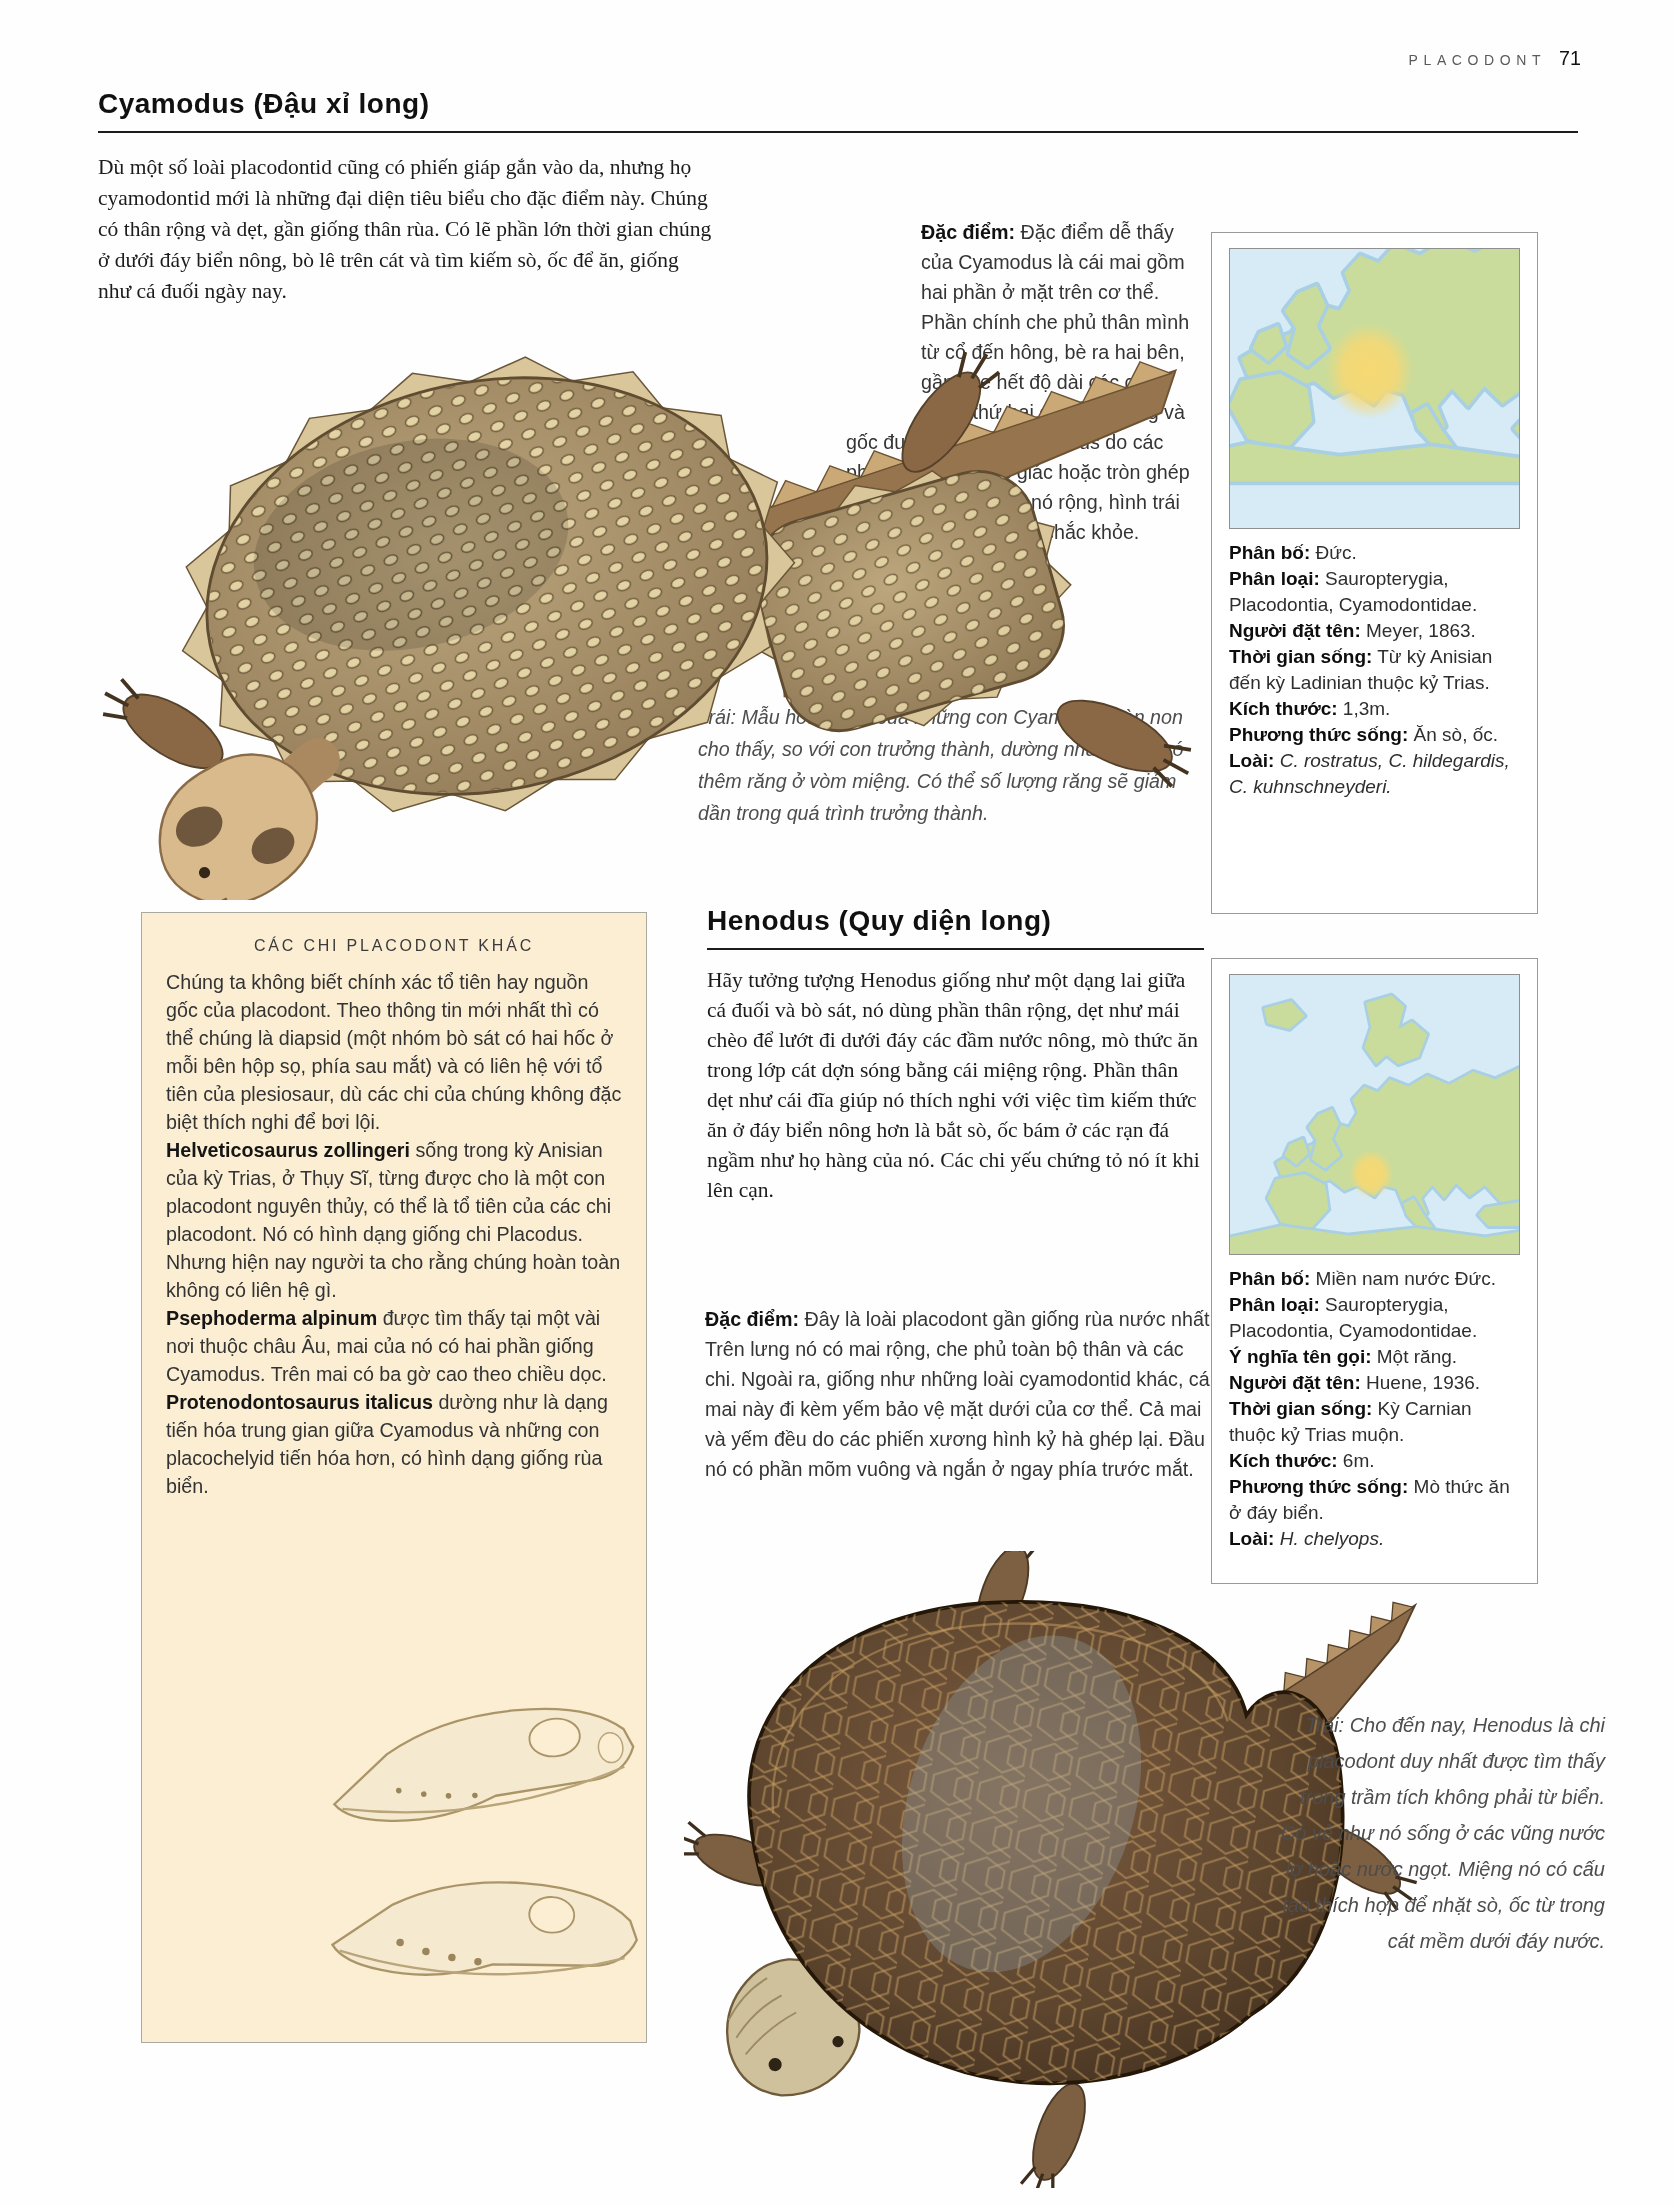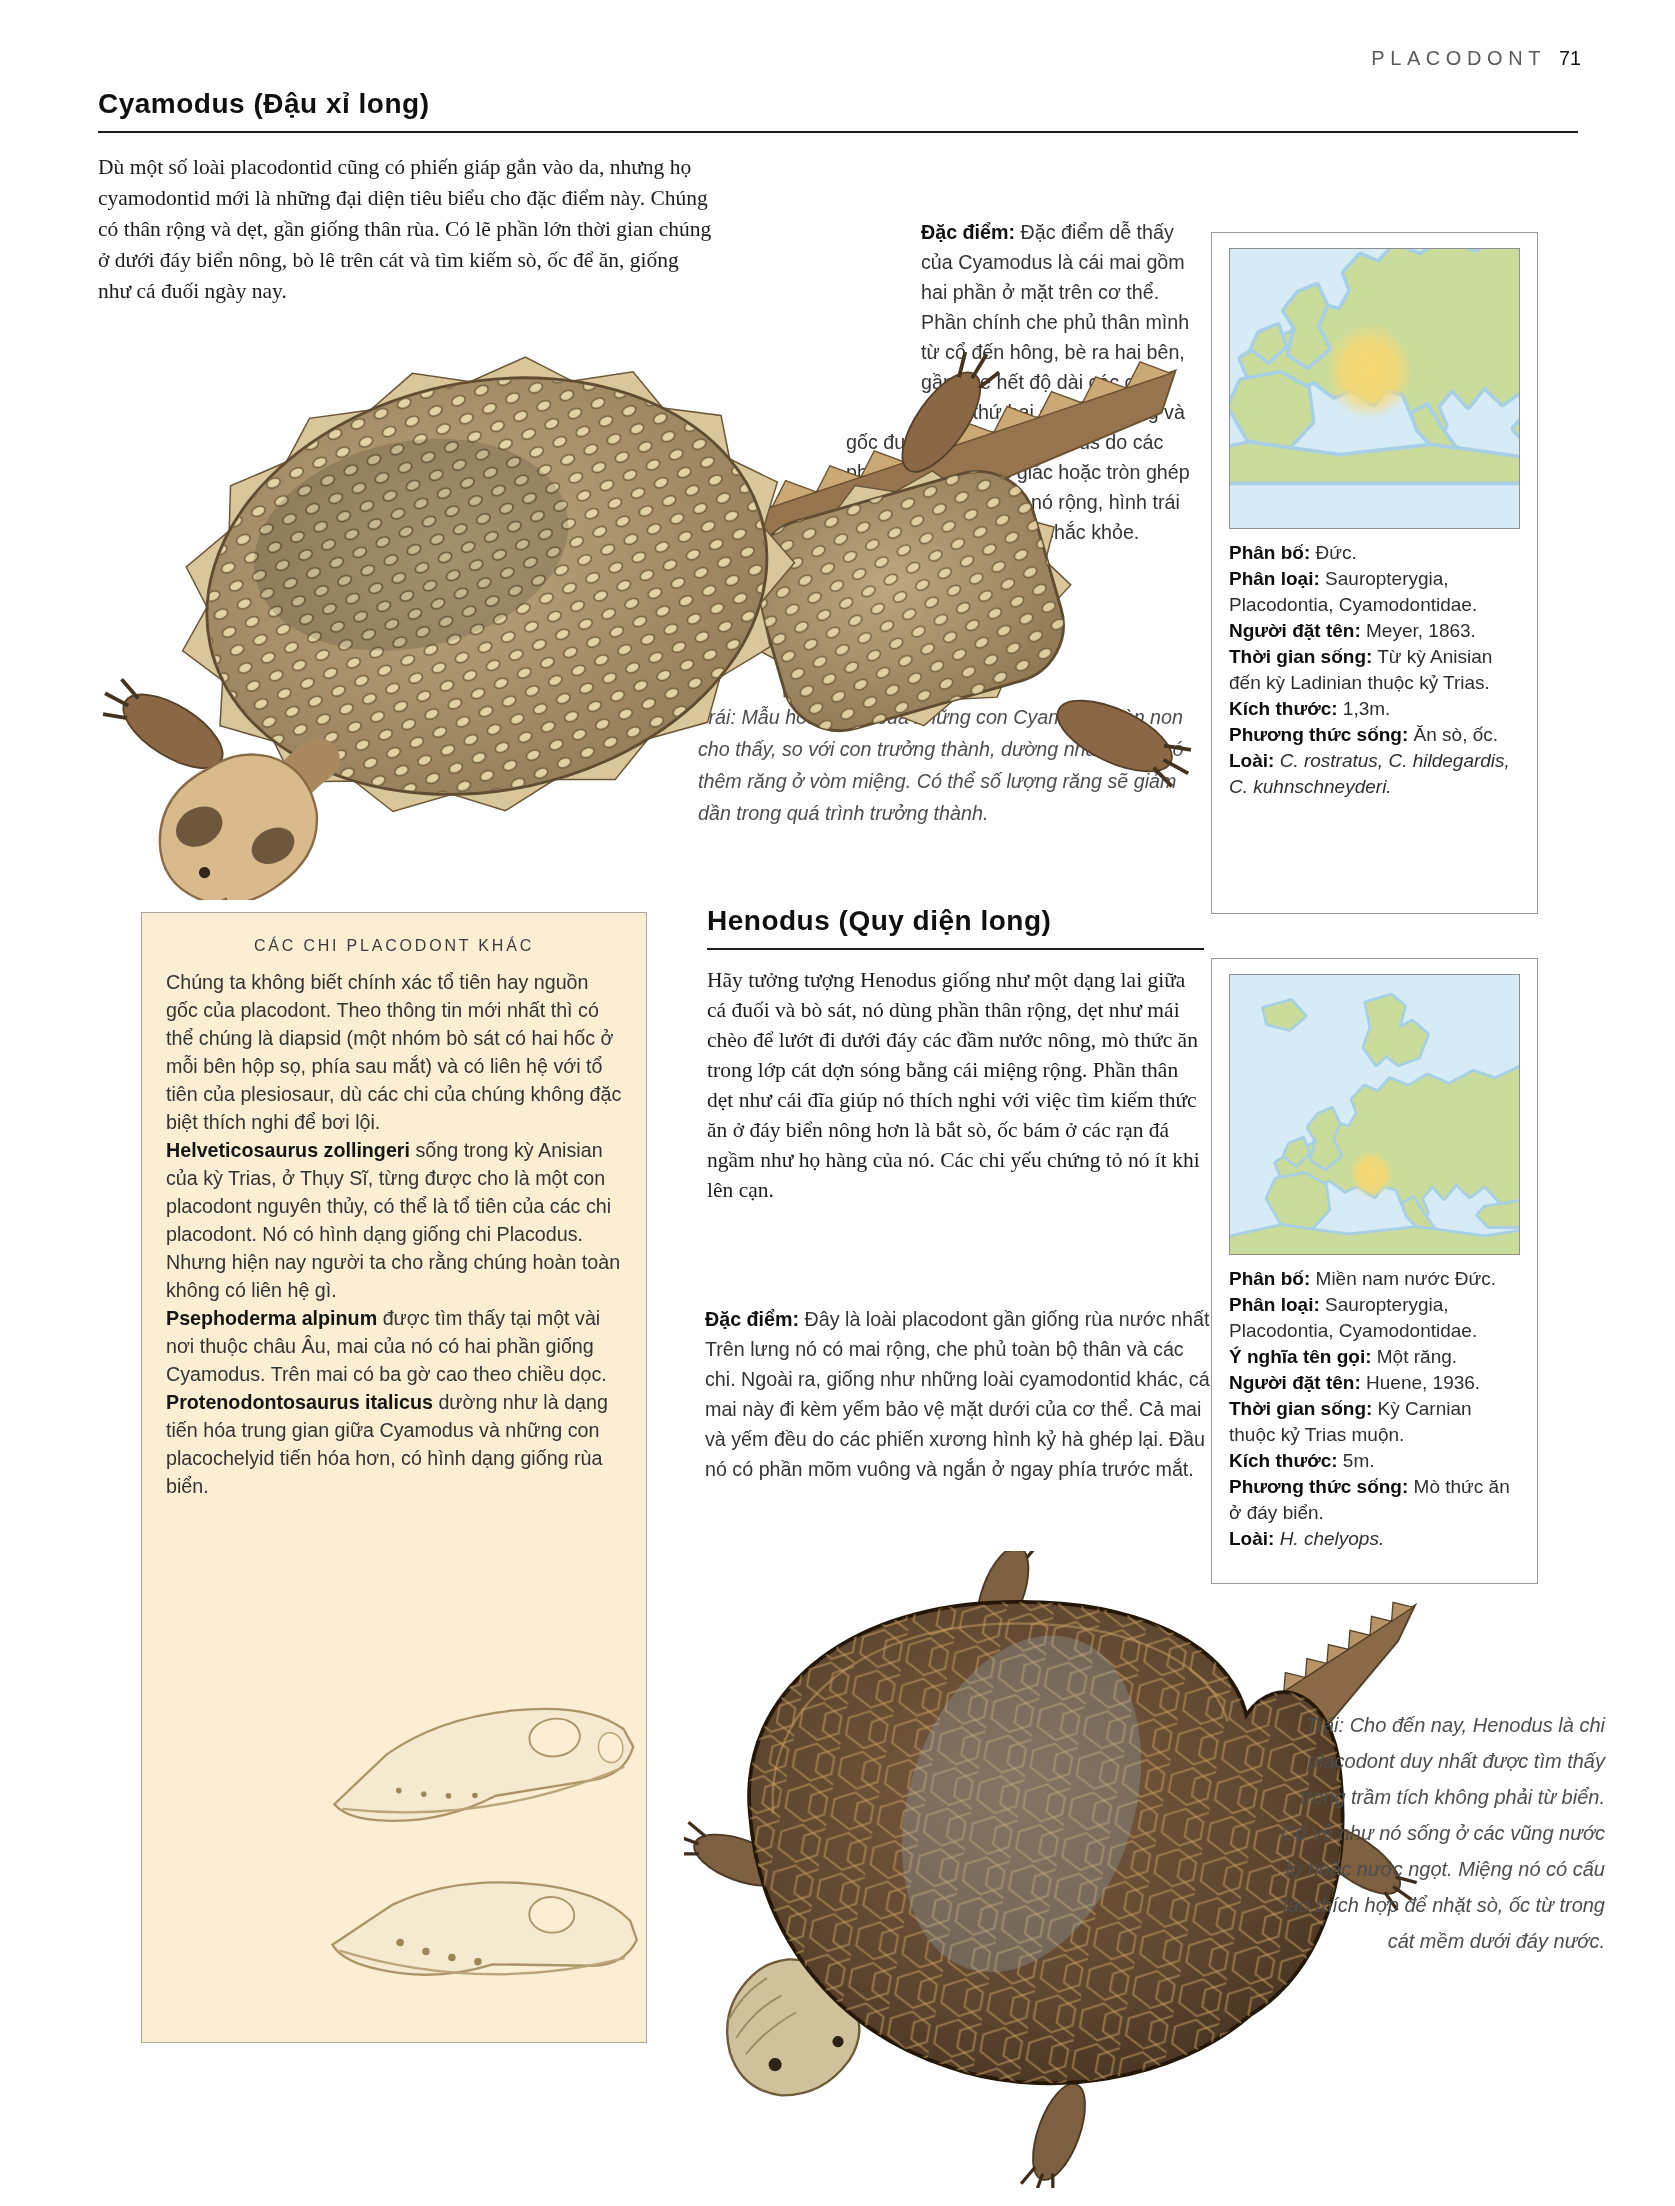--- a/index.html
+++ b/index.html
@@ -1,20 +1,20 @@
 <!DOCTYPE html>
 <html style="font-size:15px"><head>
 <meta charset="utf-8">
 <style>
   html,body{margin:0;padding:0;background:#e8e8e8;}
   .page{position:relative;width:1675px;height:2206px;background:#fefefe;overflow:hidden;
         font-family:"Liberation Sans",sans-serif;color:#2b2b2b;}
   
   .runhead{position:absolute;top:47px;right:94px;display:flex;align-items:baseline;gap:13px;}
-  .runhead .rh-label{font-size:20px;letter-spacing:5.6px;color:#5a5a5a;}
+  .runhead .rh-label{font-size:14px;letter-spacing:5.6px;color:#5a5a5a;}
   .runhead .rh-num{font-size:19.7px;font-weight:normal;color:#111;}
   
   .sec-title{position:absolute;font-size:28px;font-weight:bold;letter-spacing:0.5px;color:#101010;}
   .rule{position:absolute;height:1.9px;background:#1c1c1c;}
   
   .serif-par{position:absolute;font-family:"Liberation Serif",serif;font-size:21.5px;line-height:31px;color:#1c1c1c;text-align:left;}
   .sans-par{position:absolute;font-size:19.7px;line-height:30px;color:#343434;}
   .sans-par b{color:#111;text-align:center;}
   .caption{position:absolute;font-size:19.7px;line-height:32px;font-style:italic;color:#4d4d4d;}
   .tail-gap{float:left;width:75px;height:111px;margin-top:90px;}
@@ -206,21 +206,21 @@
         <use href="#euroland"></use>
         <circle cx="166" cy="214" r="26" fill="url(#hl)"></circle>
       </svg>
     </div>
     <div class="fb-rows">
       <div class="fb-row"><b>Phân bố:</b> <span>Miền nam nước Đức.</span></div>
       <div class="fb-row"><b>Phân loại:</b> <span>Sauropterygia, Placodontia, Cyamodontidae.</span></div>
       <div class="fb-row"><b>Ý nghĩa tên gọi:</b> <span>Một răng.</span></div>
       <div class="fb-row"><b>Người đặt tên:</b> <span>Huene, 1936.</span></div>
       <div class="fb-row"><b>Thời gian sống:</b> <span>Kỳ Carnian thuộc kỷ Trias muộn.</span></div>
-      <div class="fb-row"><b>Kích thước:</b> <span>5m.</span></div>
+      <div class="fb-row"><b>Kích thước:</b> <span>6m.</span></div>
       <div class="fb-row"><b>Phương thức sống:</b> <span>Mò thức ăn ở đáy biển.</span></div>
       <div class="fb-row"><b>Loài:</b> <span class="it">H. chelyops.</span></div>
     </div>
   </div>
 
   <svg class="illus" style="left:684px;top:1551px;" width="750" height="637" viewBox="0 0 800 680">
     <defs>
       <radialGradient id="henG" cx="45%" cy="40%" r="75%">
         <stop offset="0%" stop-color="#7c5c40"></stop>
           <stop offset="60%" stop-color="#5d452e"></stop>

